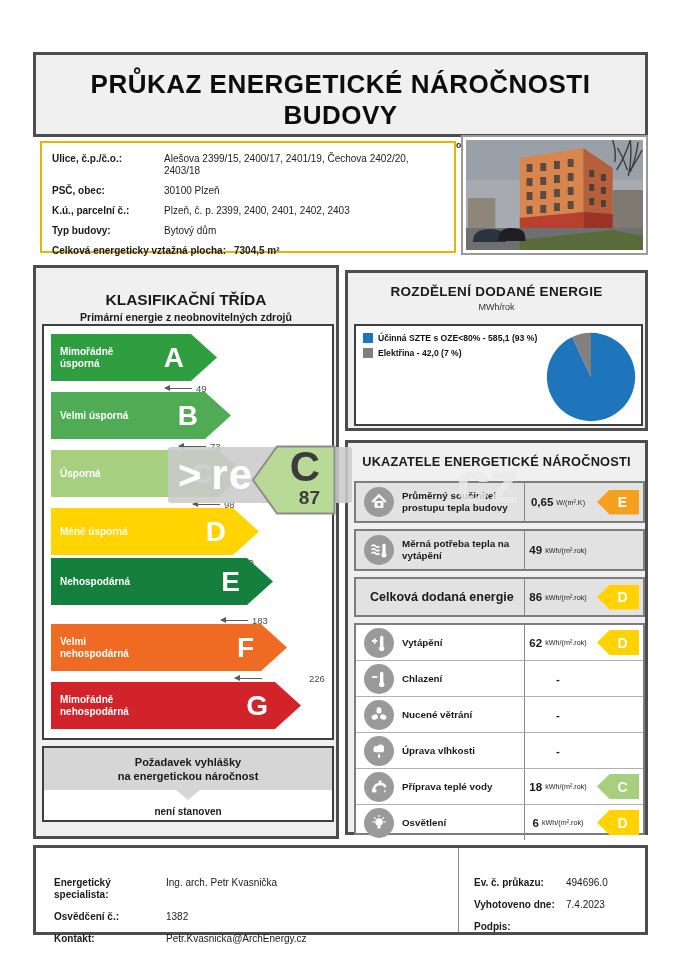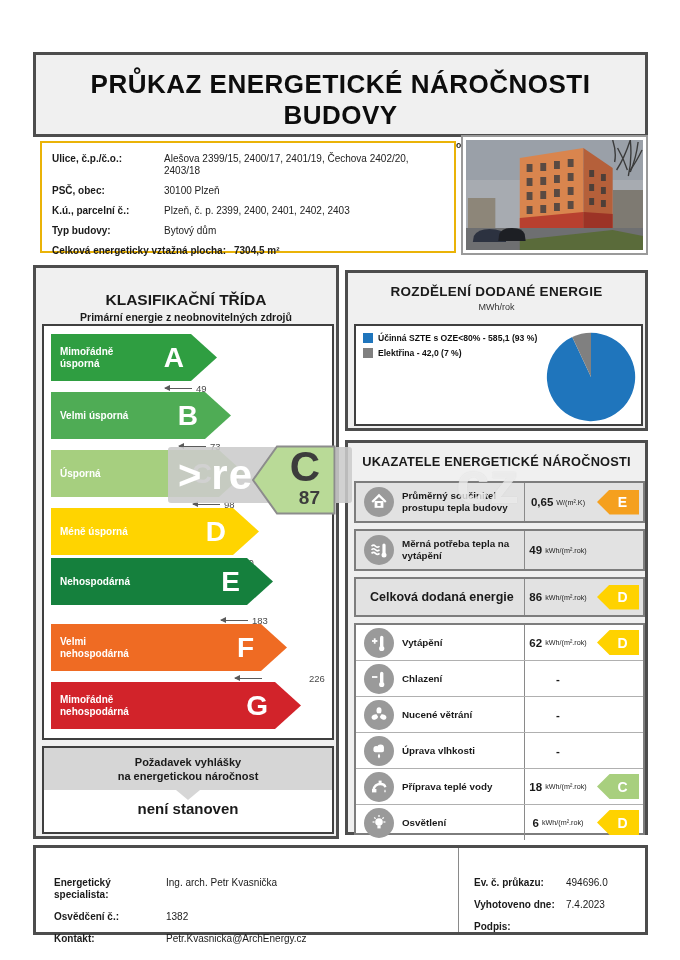--- a/index.html
+++ b/index.html
@@ -40,27 +40,27 @@
   .tick{position:absolute;display:flex;align-items:center;gap:4px;font-size:9.5px;color:#4a4a4a;}
   .tick-arrow{width:27px;height:1px;background:#5a5a5a;position:relative;display:inline-block;}
   .tick-arrow:before{content:'';position:absolute;left:-1px;top:-2.6px;border-top:3px solid transparent;
                      border-bottom:3px solid transparent;border-right:6px solid #5a5a5a;}
   .bigc{position:absolute;left:208px;top:119px;width:84px;height:70px;z-index:10;}
   .bigc svg{position:absolute;left:0;top:0;}
   .bigc-letter{position:absolute;right:16px;top:-2px;font-size:42px;font-weight:bold;color:#3c3c3c;}
   .bigc-value{position:absolute;right:16px;top:42px;font-size:19px;font-weight:bold;color:#3c3c3c;}
 
   
-  .req{position:absolute;left:6px;top:478px;width:292px;height:88px;box-sizing:border-box;
+  .req{position:absolute;left:6px;top:478px;width:292px;height:76px;box-sizing:border-box;
        border:2px solid #3f3f3f;background:#fff;}
   .req-head{background:#d6d6d6;height:42px;text-align:center;font-size:11px;font-weight:bold;
             padding-top:7px;box-sizing:border-box;line-height:1.3;}
   .req-notch{width:0;height:0;margin:0 auto;border-left:12px solid transparent;
              border-right:12px solid transparent;border-top:10px solid #d6d6d6;}
-  .req-value{text-align:center;font-size:15px;font-weight:bold;}
+  .req-value{text-align:center;font-size:10px;font-weight:bold;margin-top:6px;}
 
   
   .pie{left:345px;top:270px;width:303px;height:161px;}
   .pie-title{font-size:13.5px;font-weight:bold;text-align:center;margin-top:11px;letter-spacing:.3px;}
   .pie-sub{font-size:9px;text-align:center;color:#333;margin-top:3px;}
   .pie-inner{position:absolute;left:6px;top:51px;width:289px;height:102px;box-sizing:border-box;
              border:2px solid #3f3f3f;background:#fff;}
   .legend{position:absolute;left:7px;top:7px;font-size:8.6px;font-weight:bold;color:#111;}
   .legend-row{display:flex;align-items:center;gap:5px;margin-bottom:5px;}
   .swatch{width:10px;height:10px;flex:0 0 10px;}

